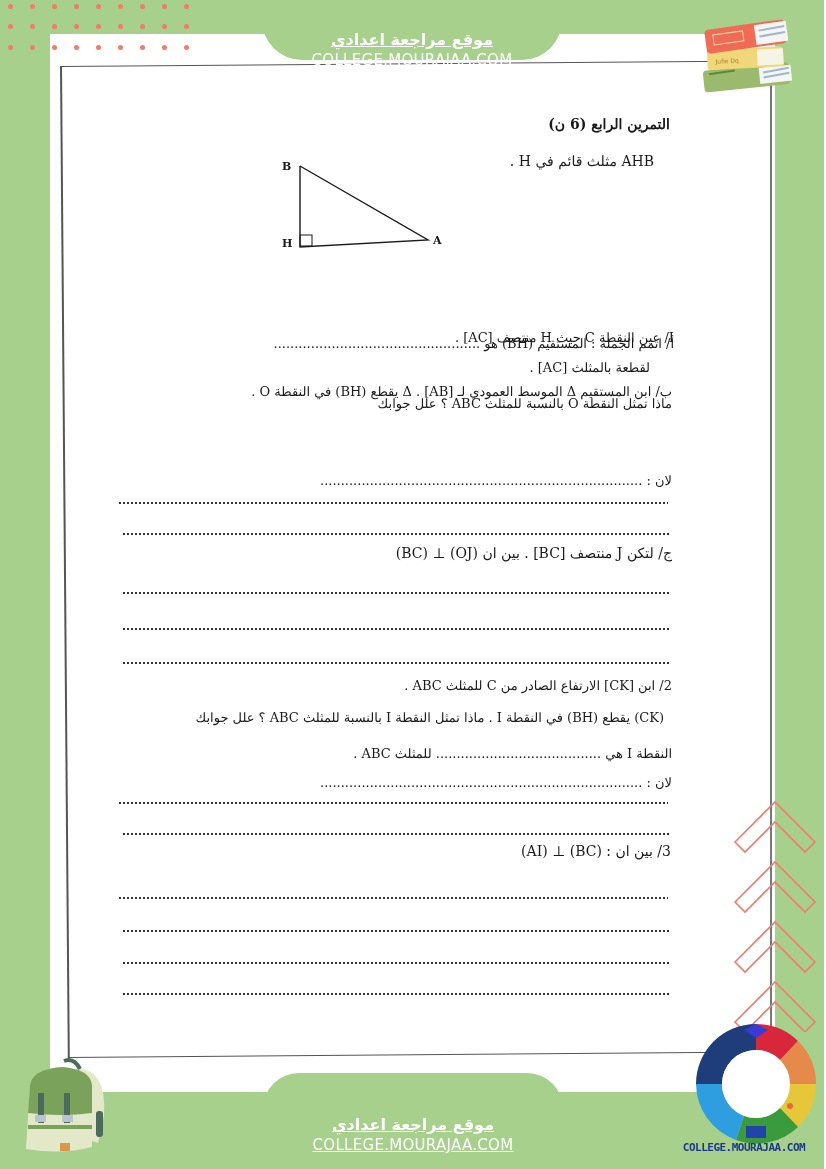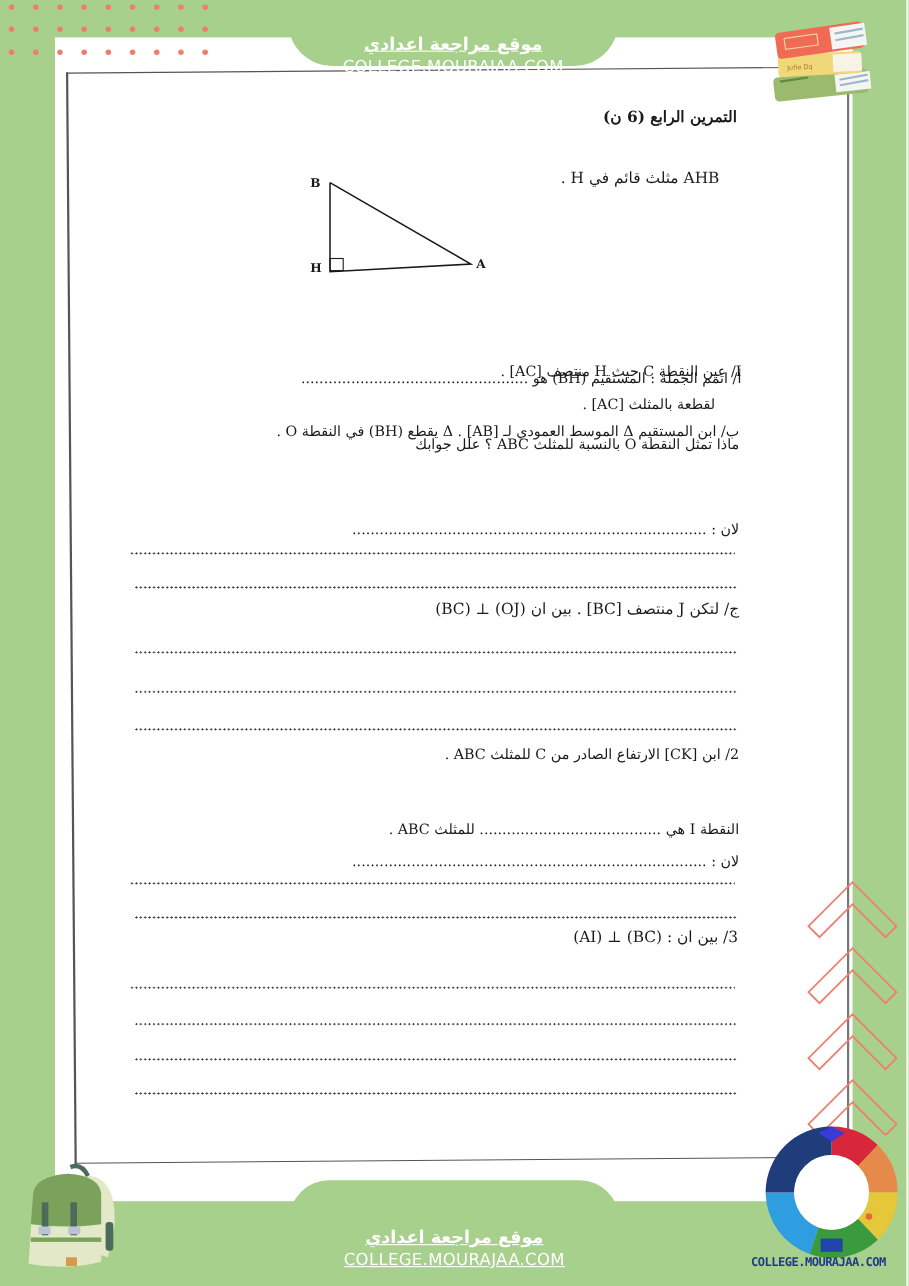--- a/index.html
+++ b/index.html
@@ -34,21 +34,21 @@
 
   .paper {
     position: absolute; left: 60px; top: 66px; width: 705px; height: 992px;
     border-left: 2px solid #555; border-top: 1.5px solid #555; border-bottom: 1.5px solid #555;
     transform: rotate(-0.45deg); transform-origin: left top;
   }
   .paper-right { position: absolute; left: 770px; top: 60px; width: 1.5px; height: 996px; background: #777; }
 
   .content { position: absolute; left: 0; top: 0; width: 826px; height: 1169px; direction: rtl; font-family: "DejaVu Serif", serif; color: #1a1a1a; }
   .line { position: absolute; right: 155px; font-size: 13px; white-space: nowrap; }
-  .line.bold { font-weight: bold; }
+  .line.bold { font-weight: bold; margin-top: 18px; }
   .dotline {
     position: absolute; height: 2px;
     background-image: radial-gradient(circle, #333 0.9px, transparent 1px);
     background-size: 4px 2px; background-repeat: repeat-x;
   }
 
   .deco-books, .deco-bag, .deco-circle { position: absolute; }
   .deco-books { left: 695px; top: 12px; width: 108px; height: 82px; }
   .deco-bag { left: 12px; top: 1055px; width: 100px; height: 105px; }
   .deco-circle { left: 694px; top: 1022px; width: 124px; height: 124px; }
@@ -151,20 +151,21 @@
   <div class="dotline" style="top:502px; left:118px; width:550px;"></div>
   <div class="dotline" style="top:533px; left:122px; width:548px;"></div>
 
   <div class="line" style="top:545px; right:154px; font-size:14px;margin-left:21px;">ج/ لتكن  J  منتصف  [BC]  . بين ان   (OJ) ⊥ (BC)</div>
 
   <div class="dotline" style="top:592px; left:122px; width:548px;"></div>
   <div class="dotline" style="top:628px; left:122px; width:548px;"></div>
   <div class="dotline" style="top:662px; left:122px; width:548px;"></div>
 
   <div class="line" style="top:678px; right:154px;">2/ ابن  [CK]  الارتفاع الصادر من  C  للمثلث  ABC .</div>
+  <div class="line" style="top:710px; right:162px; font-size:13px;">(CK)  يقطع  (BH)  في النقطة  I . ماذا تمثل النقطة  I  بالنسبة للمثلث  ABC  ؟ علل جوابك</div>
   <div class="line" style="top:746px; right:154px;">النقطة  I هي  ........................................  للمثلث  ABC .</div>
   <div class="line" style="top:775px; right:154px;">لان : ..............................................................................</div>
 
   <div class="dotline" style="top:802px; left:118px; width:550px;"></div>
   <div class="dotline" style="top:833px; left:122px; width:548px;"></div>
 
   <div class="line" style="top:843px; right:155px; font-size:14px;">3/ بين ان :     (BC) ⊥ (AI)</div>
 
   <div class="dotline" style="top:897px; left:118px; width:550px;"></div>
   <div class="dotline" style="top:930px; left:122px; width:548px;"></div>

